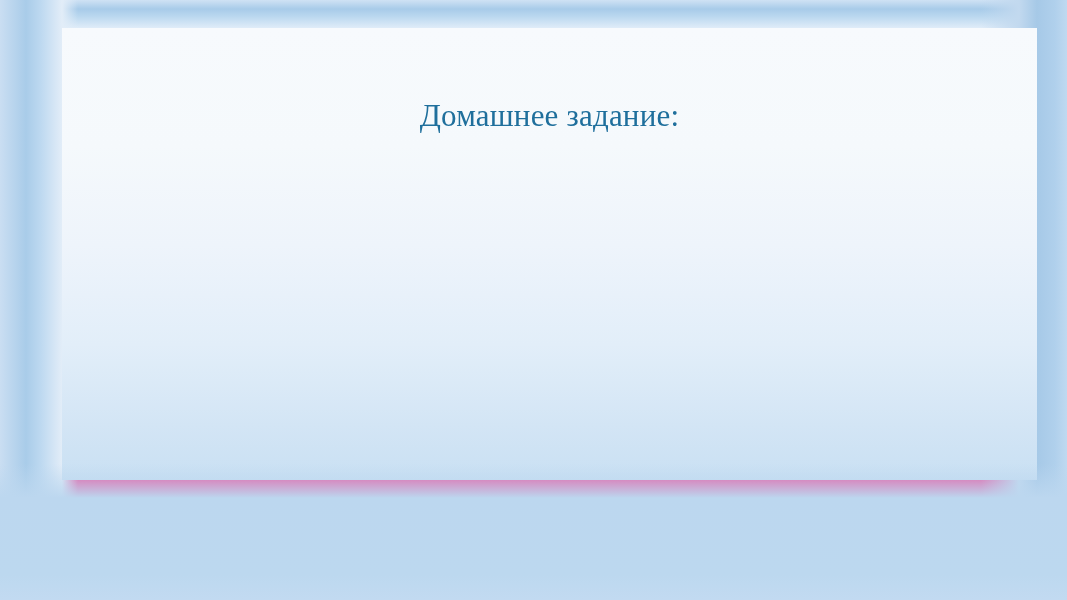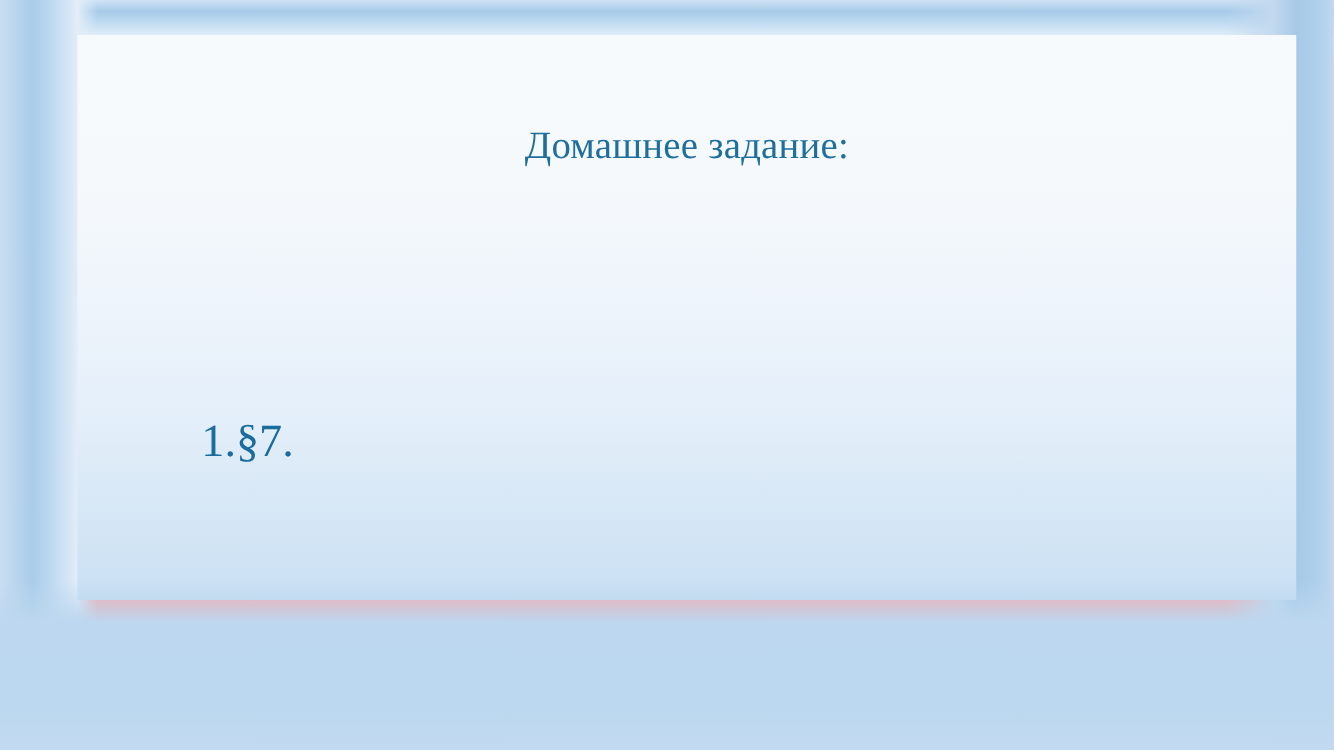--- a/index.html
+++ b/index.html
@@ -8,21 +8,21 @@
     background: #ffffff;
   }
 
   #slide {
     position: relative;
     width: 1067px;
     height: 600px;
     overflow: hidden;
     font-family: "Liberation Serif", "DejaVu Serif", serif;
     
-    background: #fca5a5;
+    background: #ec4899;
   }
 
   
   .frame-band {
     position: absolute;
     pointer-events: none;
   }
 
   
   .band-top {
@@ -130,20 +130,19 @@
 
   <div class="frame-band band-top"></div>
   <div class="frame-band band-left"></div>
   <div class="frame-band band-right"></div>
 
   <div class="page">
 
     <div class="slide-title">Домашнее задание:</div>
 
     <div class="task-list">
-      <span class="task-item"><span>1.</span><span>§7.</span></span>
     </div>
 
   </div>
 
   <div class="frame-band band-bottom"></div>
 
 </div>
 
 </body></html>

